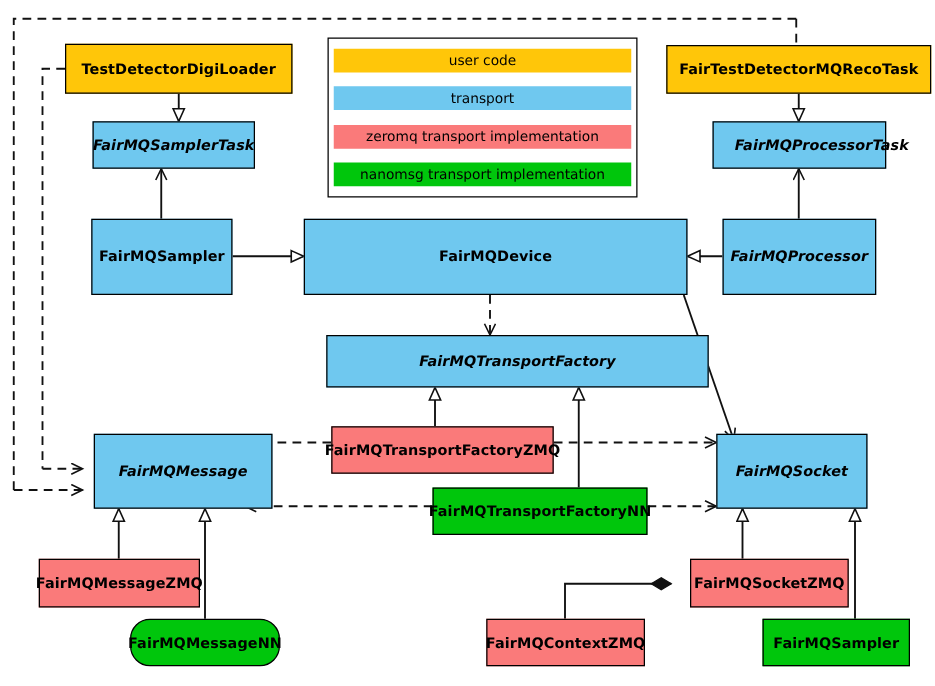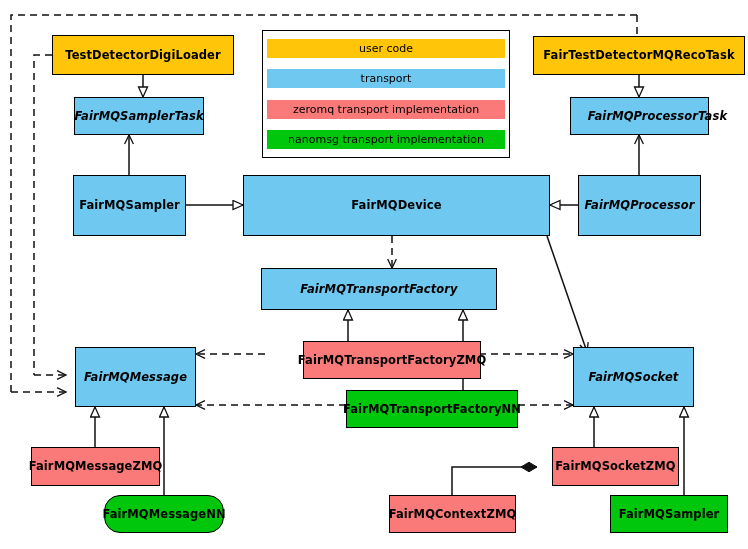--- a/index.html
+++ b/index.html
@@ -114,27 +114,27 @@
   <div class="node c-frame" style="left:243px;top:175px;width:307px;height:61px;">FairMQDevice</div>
 
   <div class="node c-frame" style="left:73px;top:175px;width:113px;height:61px;">FairMQSampler</div>
 
   <div class="node c-user" style="left:533px;top:36px;width:212px;height:39px;">FairTestDetectorMQRecoTask</div>
 
   <div class="node c-frame abstract" style="left:570px;top:97px;width:139px;height:38px;padding-left:36px;">FairMQProcessorTask</div>
 
   <div class="node c-frame" style="left:578px;top:175px;width:123px;height:61px;font-style:italic;">FairMQProcessor</div>
 
-  <div class="node c-frame abstract" style="left:261px;top:268px;width:236px;height:42px;">FairMQTransportFactory</div>
+  <div class="node c-frame abstract" style="left:261px;top:268px;width:306px;height:42px;">FairMQTransportFactory</div>
 
-  <div class="node c-zmq" style="left:265px;top:341px;width:178px;height:38px;margin-left:38px;">FairMQTransportFactoryZMQ</div>
+  <div class="node c-zmq" style="left:265px;top:341px;width:178px;height:38px;">FairMQTransportFactoryZMQ</div>
 
   <div class="node c-nn" style="left:346px;top:390px;width:172px;height:38px;">FairMQTransportFactoryNN</div>
 
-  <div class="node c-frame abstract" style="left:75px;top:347px;width:121px;height:60px;">FairMQMessage</div>
+  <div class="node c-frame abstract" style="left:75px;top:347px;width:143px;height:60px;">FairMQMessage</div>
 
   <div class="node c-frame abstract" style="left:573px;top:347px;width:121px;height:60px;">FairMQSocket</div>
 
   <div class="node c-zmq" style="left:31px;top:447px;width:129px;height:39px;">FairMQMessageZMQ</div>
 
   <div class="node c-nn" style="left:104px;top:495px;width:120px;height:38px;border-radius:16px;">FairMQMessageNN</div>
 
   <div class="node c-zmq" style="left:552px;top:447px;width:127px;height:39px;">FairMQSocketZMQ</div>
 
   <div class="node c-nn" style="left:610px;top:495px;width:118px;height:38px;">FairMQSampler</div>

